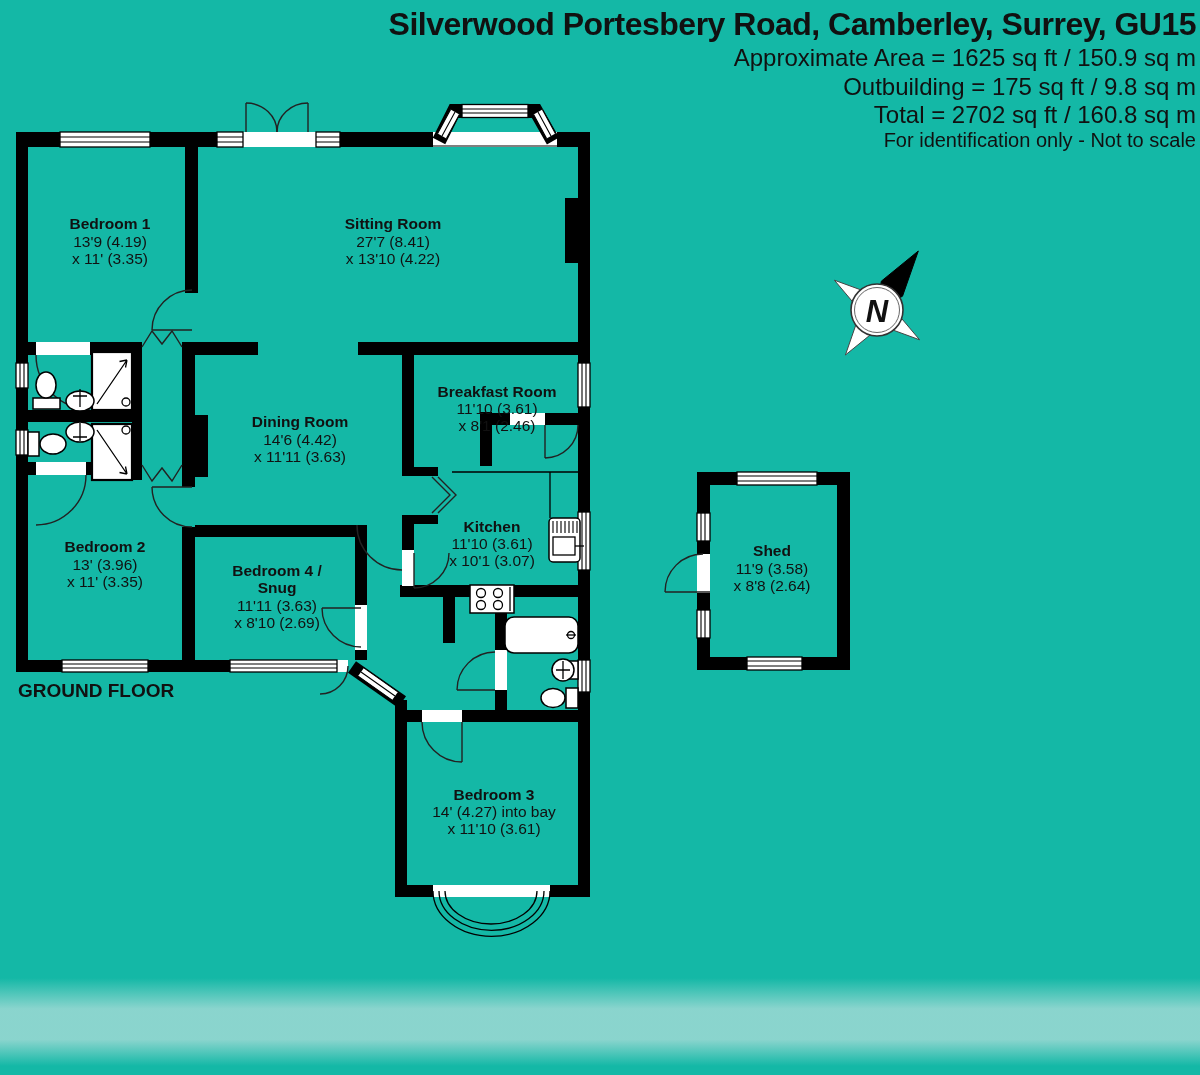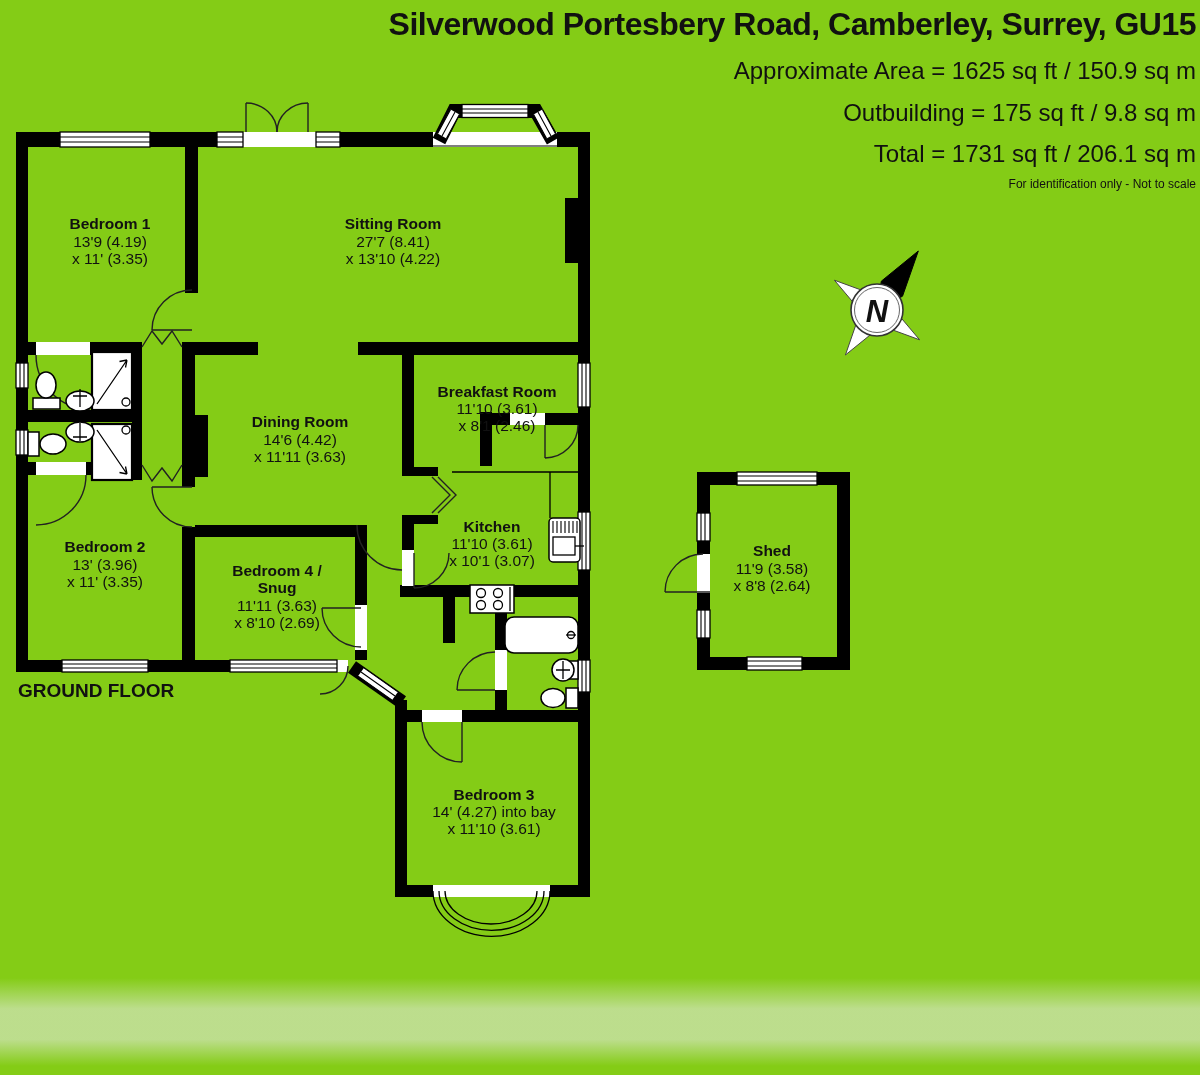--- a/index.html
+++ b/index.html
@@ -1,24 +1,24 @@
 <!DOCTYPE html>
 <html><head>
 <meta charset="utf-8">
 <style>
   html,body{margin:0;padding:0;background:#fff;}
-  .stage{position:relative;width:1200px;height:1075px;background:#84cc16;overflow:hidden;
+  .stage{position:relative;width:1200px;height:1075px;background:#14b8a6;overflow:hidden;
          font-family:"Liberation Sans",sans-serif;}
   .gradient-band{position:absolute;left:0;top:978px;width:1200px;height:88px;
     background:linear-gradient(to bottom, rgba(235,236,238,0) 0%, rgba(235,236,238,.55) 35%, rgba(235,236,238,.55) 70%, rgba(235,236,238,0) 100%);}
   .header{position:absolute;top:6px;right:4px;text-align:right;color:#111;}
   .title{font-size:32px;font-weight:bold;letter-spacing:-0.5px;white-space:nowrap;}
-  .area-line{font-size:24px;line-height:27.5px;margin-top:14px;}
+  .area-line{font-size:24px;line-height:27.5px;margin-top:1px;}
   .area-line:first-of-type{margin-top:12px;}
-  .disclaimer{font-size:12px;margin-top:9px;}
+  .disclaimer{font-size:20px;}
   svg{position:absolute;left:0;top:0;}
   .wall{fill:#000;}
   .opening{fill:#fff;}
   .win{fill:#fff;stroke:#000;stroke-width:1.3px;}
   .wl{stroke:#000;stroke-width:1.1px;fill:none;}
   .arc{fill:none;stroke:#222;stroke-width:1.4px;}
   .fix{fill:#fff;stroke:#000;stroke-width:1.5px;}
   .fix2{fill:#fff;stroke:#000;stroke-width:2.2px;}
   .thin{stroke:#000;stroke-width:1.3px;fill:none;}
   .band{stroke:#000;stroke-width:14px;fill:none;}
@@ -33,21 +33,21 @@
 </head>
 <body>
 
 <div class="stage">
   <div class="gradient-band"></div>
 
   <div class="header">
     <div class="title">Silverwood Portesbery Road, Camberley, Surrey, GU15</div>
     <div class="area-line">Approximate Area = 1625 sq ft / 150.9 sq m</div>
     <div class="area-line">Outbuilding = 175 sq ft / 9.8 sq m</div>
-    <div class="area-line">Total = 1731 sq ft / 206.1 sq m</div>
+    <div class="area-line">Total = 2702 sq ft / 160.8 sq m</div>
     <div class="disclaimer">For identification only - Not to scale</div>
   </div>
 
   <svg width="1200" height="1075" viewBox="0 0 1200 1075">
 
     <g>
       <rect class="wall" x="16" y="132" width="574" height="15"></rect>
       <rect class="wall" x="16" y="132" width="12" height="540"></rect>
       <rect class="wall" x="16" y="660" width="332" height="12"></rect>
       <rect class="wall" x="578" y="132" width="12" height="765"></rect>

